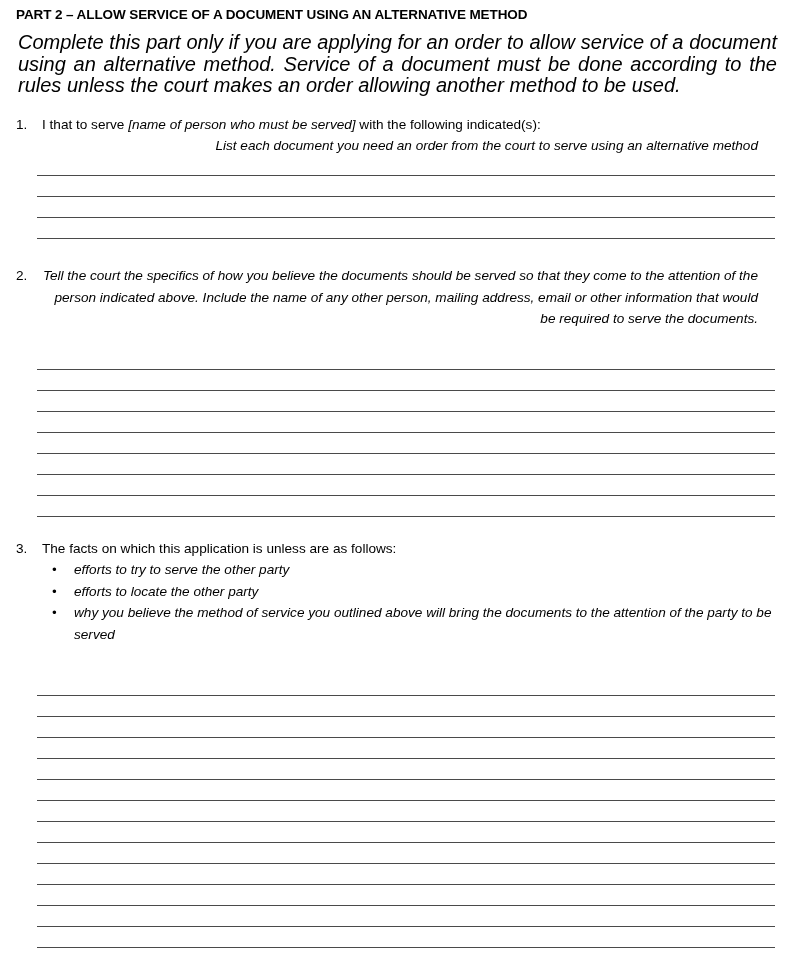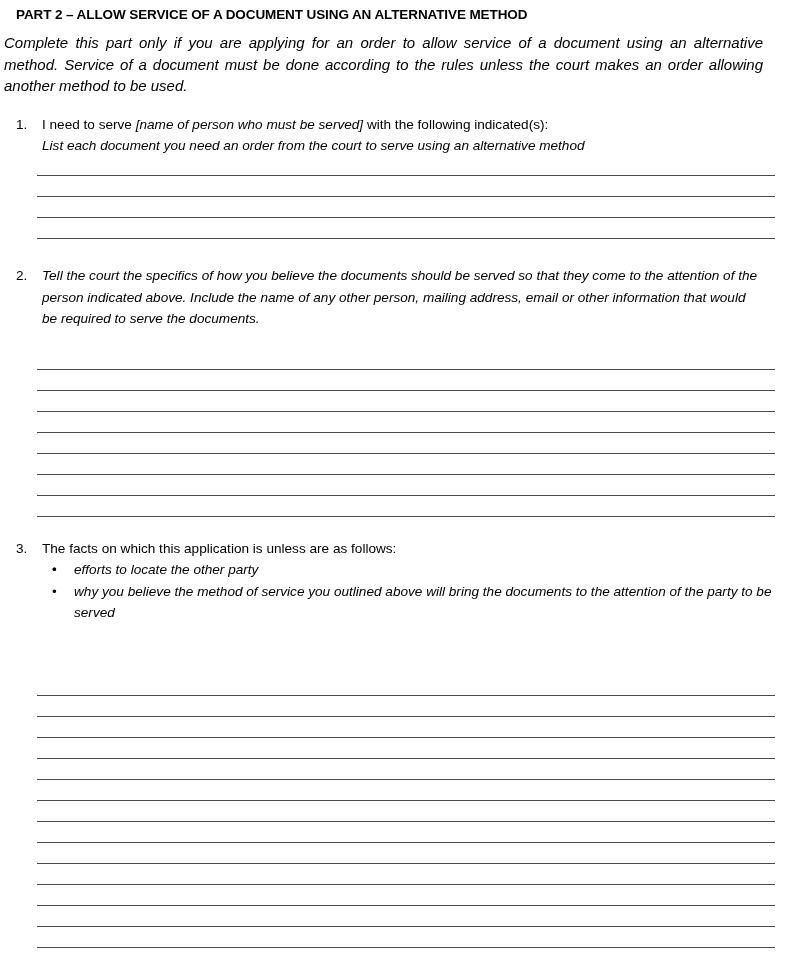--- a/index.html
+++ b/index.html
@@ -32,24 +32,24 @@
     font-size: 13.5px;
     font-weight: bold;
     letter-spacing: -0.1px;
     line-height: 18px;
     white-space: nowrap;
   }
 
   
   .intro {
     position: absolute;
-    left: 4px;
+    left: 18px;
     top: 32px;
     width: 759px;
-    font-size: 15px;
+    font-size: 20px;
     font-style: italic;
     line-height: 21.5px;
     text-align: justify;
     text-justify: inter-word;
   }
 
   
   .item {
     position: absolute;
     left: 16px;
@@ -74,20 +74,21 @@
   }
   .item-lead .ital {
     font-style: italic;
   }
   .item-hint {
     font-size: 13.6px;
     font-style: italic;
     line-height: 21.5px;
     padding-left: 26px;
     width: 716px;
+    text-align: right;
   }
 
   
   .bullets {
     padding-left: 26px;
     margin: 0;
   }
   .bullet {
     position: relative;
     padding-left: 32px;
@@ -129,21 +130,21 @@
 
 <div class="page">
 
   <div class="part-title">PART 2 – ALLOW SERVICE OF A DOCUMENT USING AN ALTERNATIVE METHOD</div>
 
   <div class="intro">Complete this part only if you are applying for an order to allow service of a document using an alternative method. Service of a document must be done according to the rules unless the court makes an order allowing another method to be used.</div>
 
   <div class="item" style="top:114px;">
     <div class="item-row">
       <span class="item-num">1.</span>
-      <span class="item-lead"><span>I need to serve </span><span class="ital">[name of person who must be served]</span><span> with the following indicated(s):</span></span>
+      <span class="item-lead"><span>I that to serve </span><span class="ital">[name of person who must be served]</span><span> with the following indicated(s):</span></span>
     </div>
     <div class="item-hint">List each document you need an order from the court to serve using an alternative method</div>
   </div>
 
   <div class="rules" style="top:155px;">
     <div class="rule"></div>
     <div class="rule"></div>
     <div class="rule"></div>
     <div class="rule"></div>
   </div>
@@ -168,20 +169,21 @@
 
   <div class="item" style="top:538px;">
     <div class="item-row">
       <span class="item-num">3.</span>
       <span class="item-lead">The facts on which this application is unless are as follows:</span>
     </div>
 
     <div class="bullets">
       <div class="bullet">
         <span class="dot">•</span>
+        <span>efforts to try to serve the other party</span>
       </div>
       <div class="bullet">
         <span class="dot">•</span>
         <span>efforts to locate the other party</span>
       </div>
       <div class="bullet">
         <span class="dot">•</span>
         <span>why you believe the method of service you outlined above will bring the documents to the attention of the party to be served</span>
       </div>
     </div>

